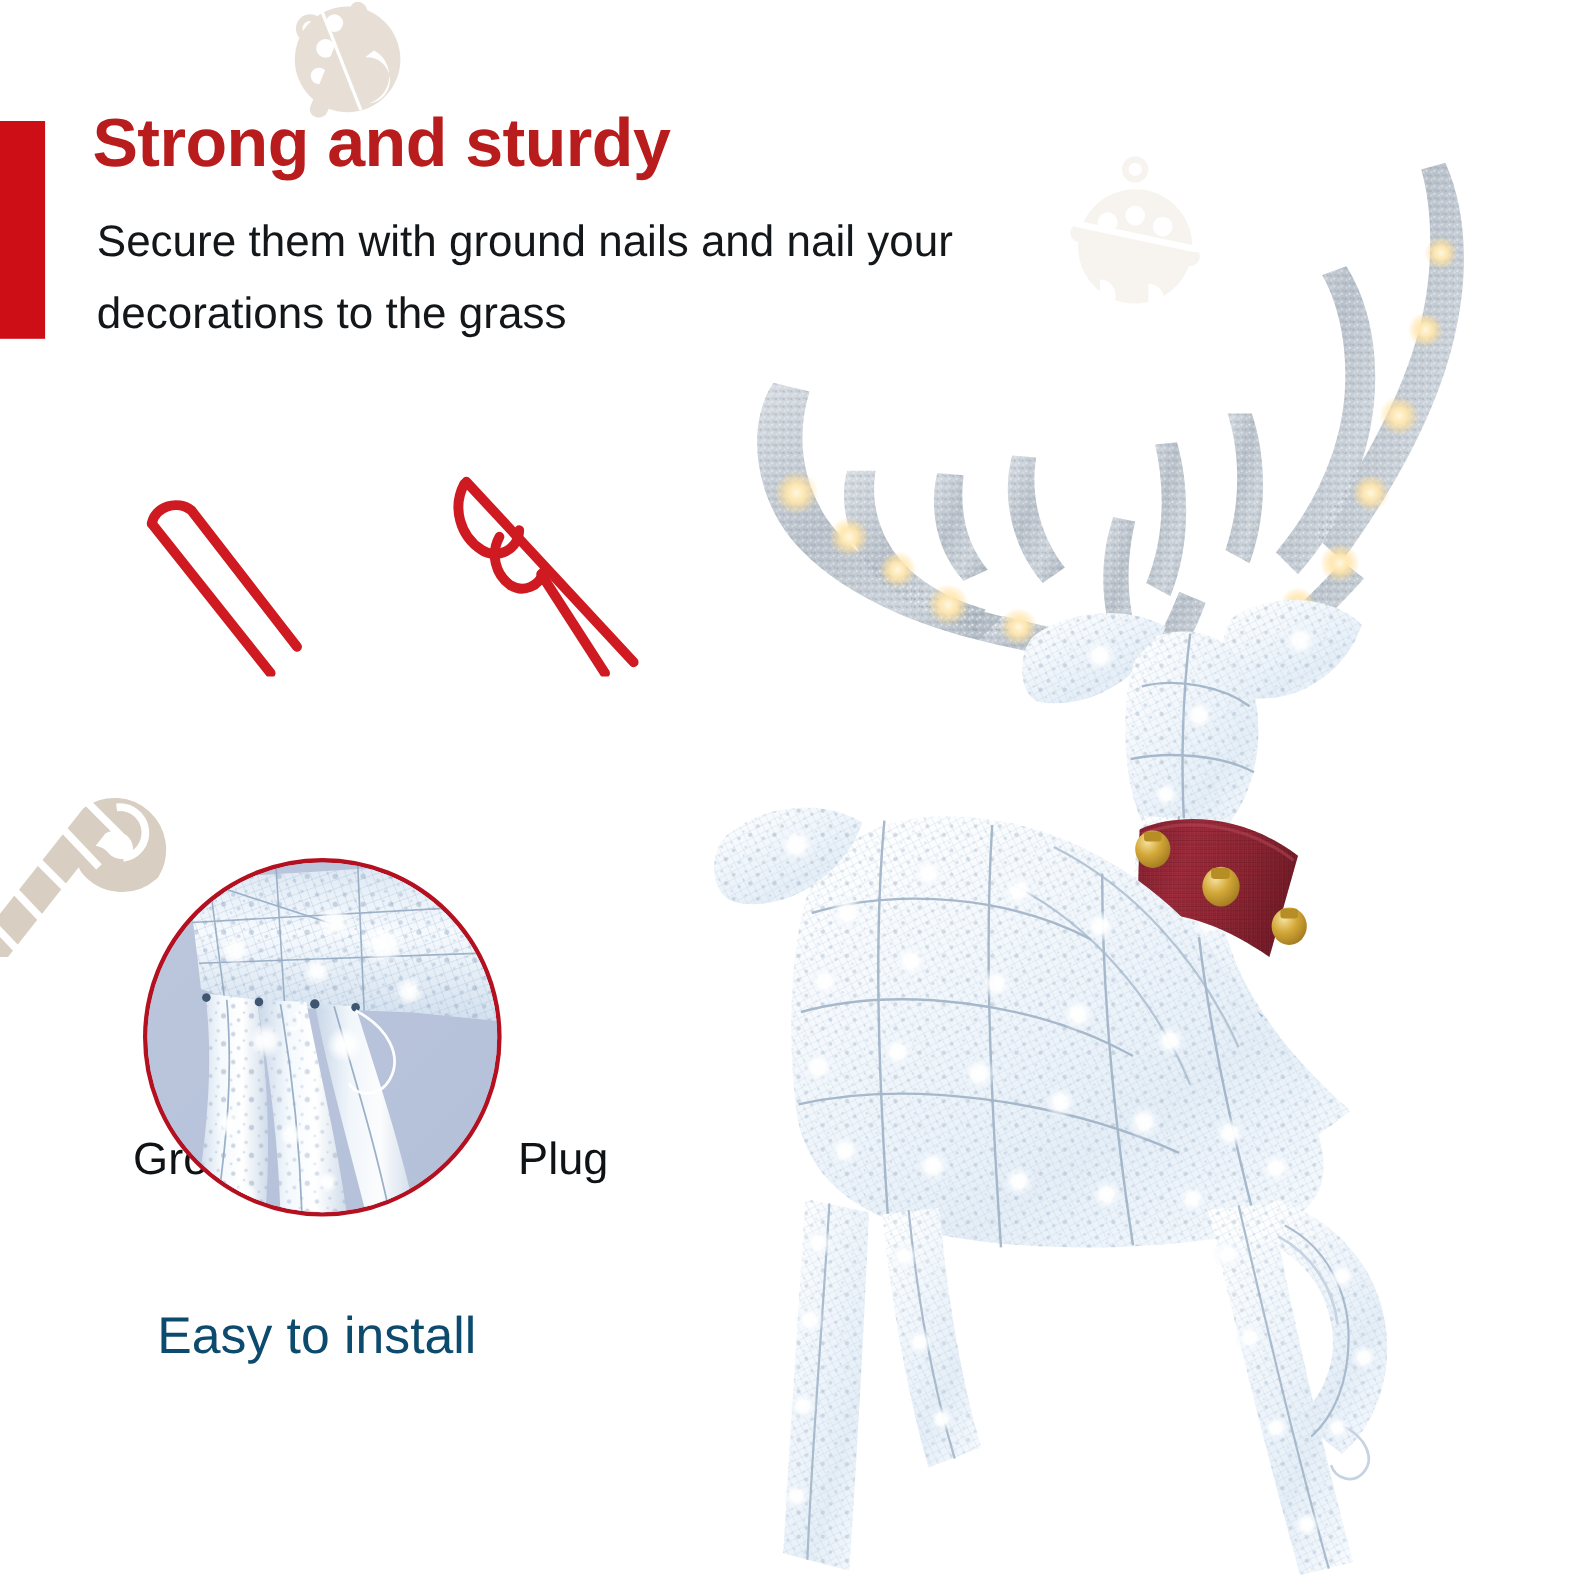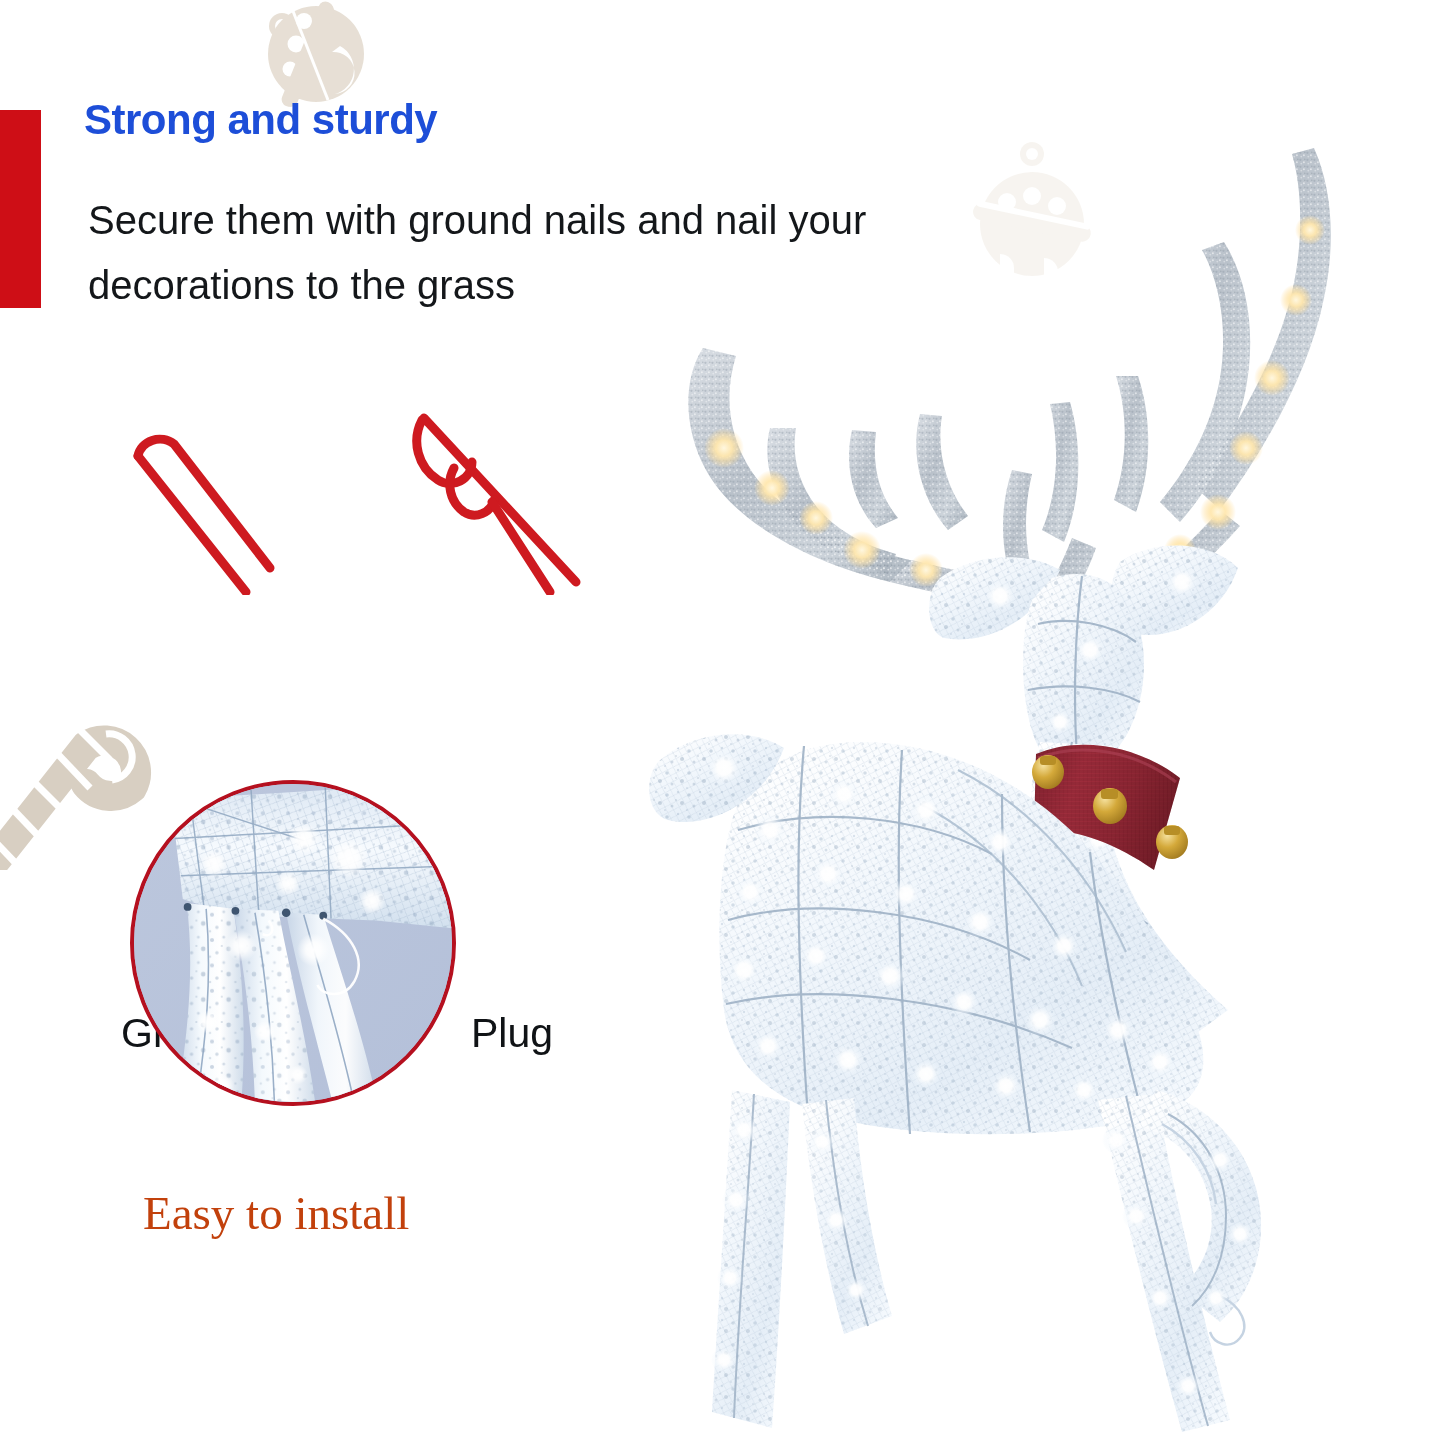--- a/index.html
+++ b/index.html
@@ -18,33 +18,33 @@
   #wm-candycane    { left: -10px; top: 690px; width: 175px; height: 180px; }
 
   
   #accent-bar {
     position: absolute; left: 0; top: 110px;
     width: 41px; height: 198px;
     background: #CE0E16;
   }
   #page-title {
     position: absolute; left: 84px; top: 98px;
-    font-size: 42px; font-weight: 700; line-height: 1.05;
-    color: #1d4ed8; letter-spacing: -0.5px;
+    font-size: 62px; font-weight: 700; line-height: 1.05;
+    color: #b91c1c; letter-spacing: -0.5px;
     white-space: nowrap;
   }
   #subtitle {
     position: absolute; left: 88px; top: 188px;
     width: 880px;
     font-size: 40px; font-weight: 400; line-height: 1.62;
     color: #14171a;
   }
 
   
-  #hardware-row { position: absolute; left: 0; top: 410px; width: 640px; height: 250px; }
+  #hardware-row { position: absolute; left: 0; top: 430px; width: 640px; height: 250px; }
   .hw-item { position: absolute; }
   #hw-ground-nails { left: 122px; top: 0; }
   #hw-plug        { left: 410px; top: 0; }
   .hw-label {
     position: absolute; top: 600px;
     font-size: 41px; font-weight: 400; color: #101316; white-space: nowrap;
   }
   #label-ground-nails { left: 121px; }
   #label-plug         { left: 471px; }
 
@@ -53,21 +53,21 @@
     position: absolute; left: 130px; top: 780px;
     width: 326px; height: 326px;
     border-radius: 50%;
     border: 4px solid #B5101F;
     overflow: hidden;
     background: #B9C5DC;
   }
   #detail-circle .photo { position: absolute; inset: -2px; }
   #detail-caption {
     position: absolute; left: 143px; top: 1186px;
-    font-size: 47px; font-weight: 400; color: #c2410c; white-space: nowrap; font-family: Liberation Serif, serif;
+    font-size: 47px; font-weight: 400; color: #0c4a6e; white-space: nowrap;
   }
 
   
   #reindeer { position: absolute; left: 620px; top: 130px; width: 790px; height: 1310px; }
   #reindeer svg { display: block; width: 100%; height: 100%; }
 </style>
 </head>
 <body>
 
 <div id="stage">

